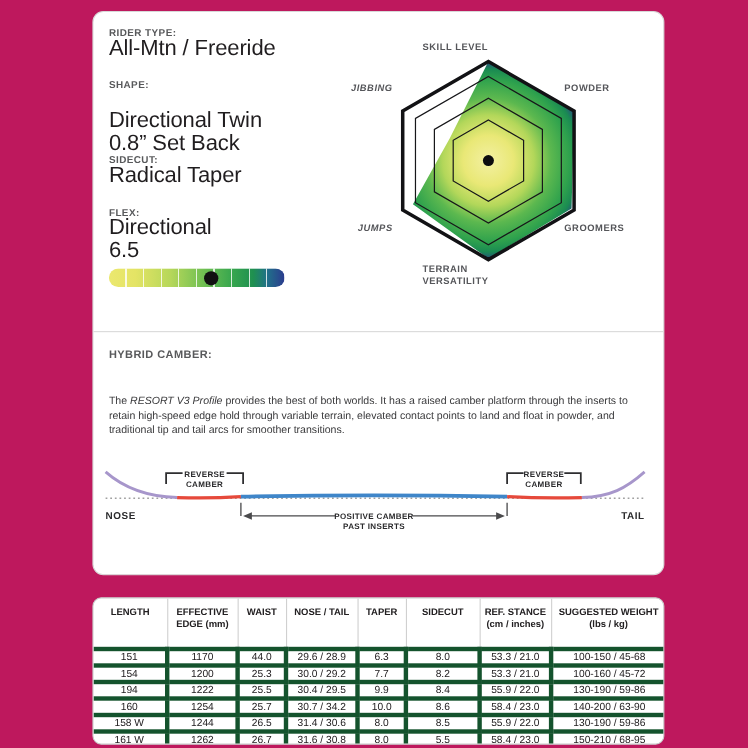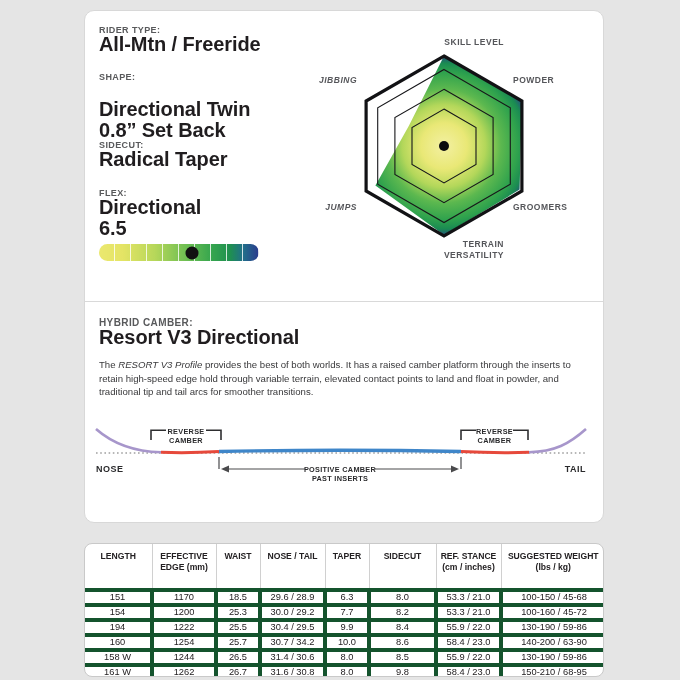--- a/index.html
+++ b/index.html
@@ -1,36 +1,36 @@
 <!DOCTYPE html>
 <html><head>
 <meta charset="utf-8">
 <style>
   html,body{margin:0;padding:0;background:#ffffff;}
-  #page{position:relative;width:680px;height:680px;background:#e5e5e5;
+  #page{position:relative;width:680px;height:680px;background:#be185d;
         font-family:"Liberation Sans",sans-serif;color:#201d1f;overflow:hidden;}
 
   .card{position:absolute;left:84px;top:10px;width:520px;height:513px;
         border:1px solid #d8d8d8;border-radius:10px;background:#fff;box-sizing:border-box;}
   .divider{position:absolute;left:0;top:290px;width:100%;border-top:1px solid #d9d9d9;height:0;}
 
   .f-label{position:absolute;left:14px;font-size:9px;font-weight:700;color:#58595b;letter-spacing:.4px;}
-  .f-value{position:absolute;left:14px;font-size:20px;font-weight:700;line-height:21px;
+  .f-value{position:absolute;left:14px;font-size:20px;font-weight:400;line-height:21px;
            color:#201d1f;white-space:pre-line;letter-spacing:-.1px;}
 
   .flex-meter{position:absolute;left:14px;top:233px;width:160px;height:17px;border-radius:9px;
       background:
         repeating-linear-gradient(90deg, transparent 0 15px, rgba(255,255,255,.8) 15px 16px),
         linear-gradient(90deg,#ebe86f 0%,#e4e465 15%,#b6d75a 35%,#6cbe52 55%,#37a64e 70%,#1f9050 82%,#21708a 90%,#2b3a8e 100%);}
   .flex-dot{position:absolute;top:50%;width:13px;height:13px;border-radius:50%;
       background:#111;transform:translate(-50%,-50%);}
 
   .radar-label{position:absolute;font-size:8.5px;font-weight:700;color:#55565a;
       letter-spacing:.5px;white-space:pre-line;line-height:10.5px;}
-  .rl-c{text-align:right;} .rl-r{text-align:right;font-style:italic;} .rl-l{text-align:left;}
+  .rl-c{text-align:left;} .rl-r{text-align:right;font-style:italic;} .rl-l{text-align:left;}
 
   .cam-label{position:absolute;left:14px;font-size:10px;font-weight:700;color:#58595b;letter-spacing:.4px;}
   .cam-title{position:absolute;left:14px;font-size:20px;font-weight:700;color:#201d1f;letter-spacing:-.1px;}
   .cam-para{position:absolute;left:14px;top:347px;width:489px;font-size:9.6px;
             line-height:13.6px;color:#39393b;}
 
   .table-wrap{position:absolute;left:84px;top:543px;width:520px;height:134px;
       border:1px solid #c9c9c9;border-radius:8px;overflow:hidden;background:#fff;box-sizing:border-box;}
   table.spec{border-collapse:collapse;width:100%;table-layout:fixed;}
   table.spec th{border:1px solid #d0d0d0;font-size:8.6px;font-weight:700;color:#232022;
@@ -94,21 +94,20 @@
       <polygon fill="none" stroke="#17171a" stroke-width="1.1" points="0,-36.9 32,-18.5 32,18.5 0,36.9 -32,18.5 -32,-18.5"></polygon>
       <polygon fill="none" stroke="#17171a" stroke-width="1.1" points="0,-56.7 49.1,-28.4 49.1,28.4 0,56.7 -49.1,28.4 -49.1,-28.4"></polygon>
       <polygon fill="none" stroke="#17171a" stroke-width="1.1" points="0,-76.5 66.3,-38.3 66.3,38.3 0,76.5 -66.3,38.3 -66.3,-38.3"></polygon>
       <polygon fill="none" stroke="#121215" stroke-width="3.2" points="0,-90 77.9,-45 77.9,45 0,90 -77.9,45 -77.9,-45"></polygon>
       <circle cx="0" cy="0" r="5" fill="#0c0c0e"></circle>
     </svg>
 
     <div class="divider"></div>
 
     <div class="cam-label" style="top:306px">HYBRID CAMBER:</div>
-    <div class="cam-title" style="top:315px">Resort V3 Directional</div>
     <div class="cam-para"><span>The </span><i>RESORT V3 Profile</i><span> provides the best of both worlds. It has a raised camber platform through the inserts to retain high-speed edge hold through variable terrain, elevated contact points to land and float in powder, and traditional tip and tail arcs for smoother transitions.</span></div>
 
     <svg style="position:absolute;left:0;top:408px" width="520" height="80" viewBox="0 0 520 80">
 
       <line x1="11" y1="34" x2="501" y2="34" stroke="#a0a0a0" stroke-width="1.4" stroke-dasharray="1.6 2.6"></line>
 
       <path d="M11,10 C28,25 50,32.6 76,33.3" fill="none" stroke="#a796cb" stroke-width="2.6"></path>
       <path d="M76,33.3 Q105,34.3 134,32.5" fill="none" stroke="#e6493b" stroke-width="3"></path>
       <path d="M134,32.5 Q255,30 376,32.5" fill="none" stroke="#3f86c9" stroke-width="3.4"></path>
       <path d="M376,32.5 Q410,34.3 444,33.3" fill="none" stroke="#e6493b" stroke-width="3"></path>
@@ -158,21 +157,21 @@
           <th>REF. STANCE
 (cm / inches)</th>
           <th>SUGGESTED WEIGHT
 (lbs / kg)</th>
         </tr>
       </thead>
       <tbody>
           <tr>
             <td>151</td>
             <td>1170</td>
-            <td>18.5</td>
+            <td>44.0</td>
             <td>29.6 / 28.9</td>
             <td>6.3</td>
             <td>8.0</td>
             <td>53.3 / 21.0</td>
             <td>100-150 / 45-68</td>
           </tr>
           <tr>
             <td>154</td>
             <td>1200</td>
             <td>25.3</td>
@@ -211,21 +210,21 @@
             <td>8.5</td>
             <td>55.9 / 22.0</td>
             <td>130-190 / 59-86</td>
           </tr>
           <tr>
             <td>161 W</td>
             <td>1262</td>
             <td>26.7</td>
             <td>31.6 / 30.8</td>
             <td>8.0</td>
-            <td>9.8</td>
+            <td>5.5</td>
             <td>58.4 / 23.0</td>
             <td>150-210 / 68-95</td>
           </tr>
         </tbody>
     </table>
   </div>
 
 </div>
 
 </body></html>

